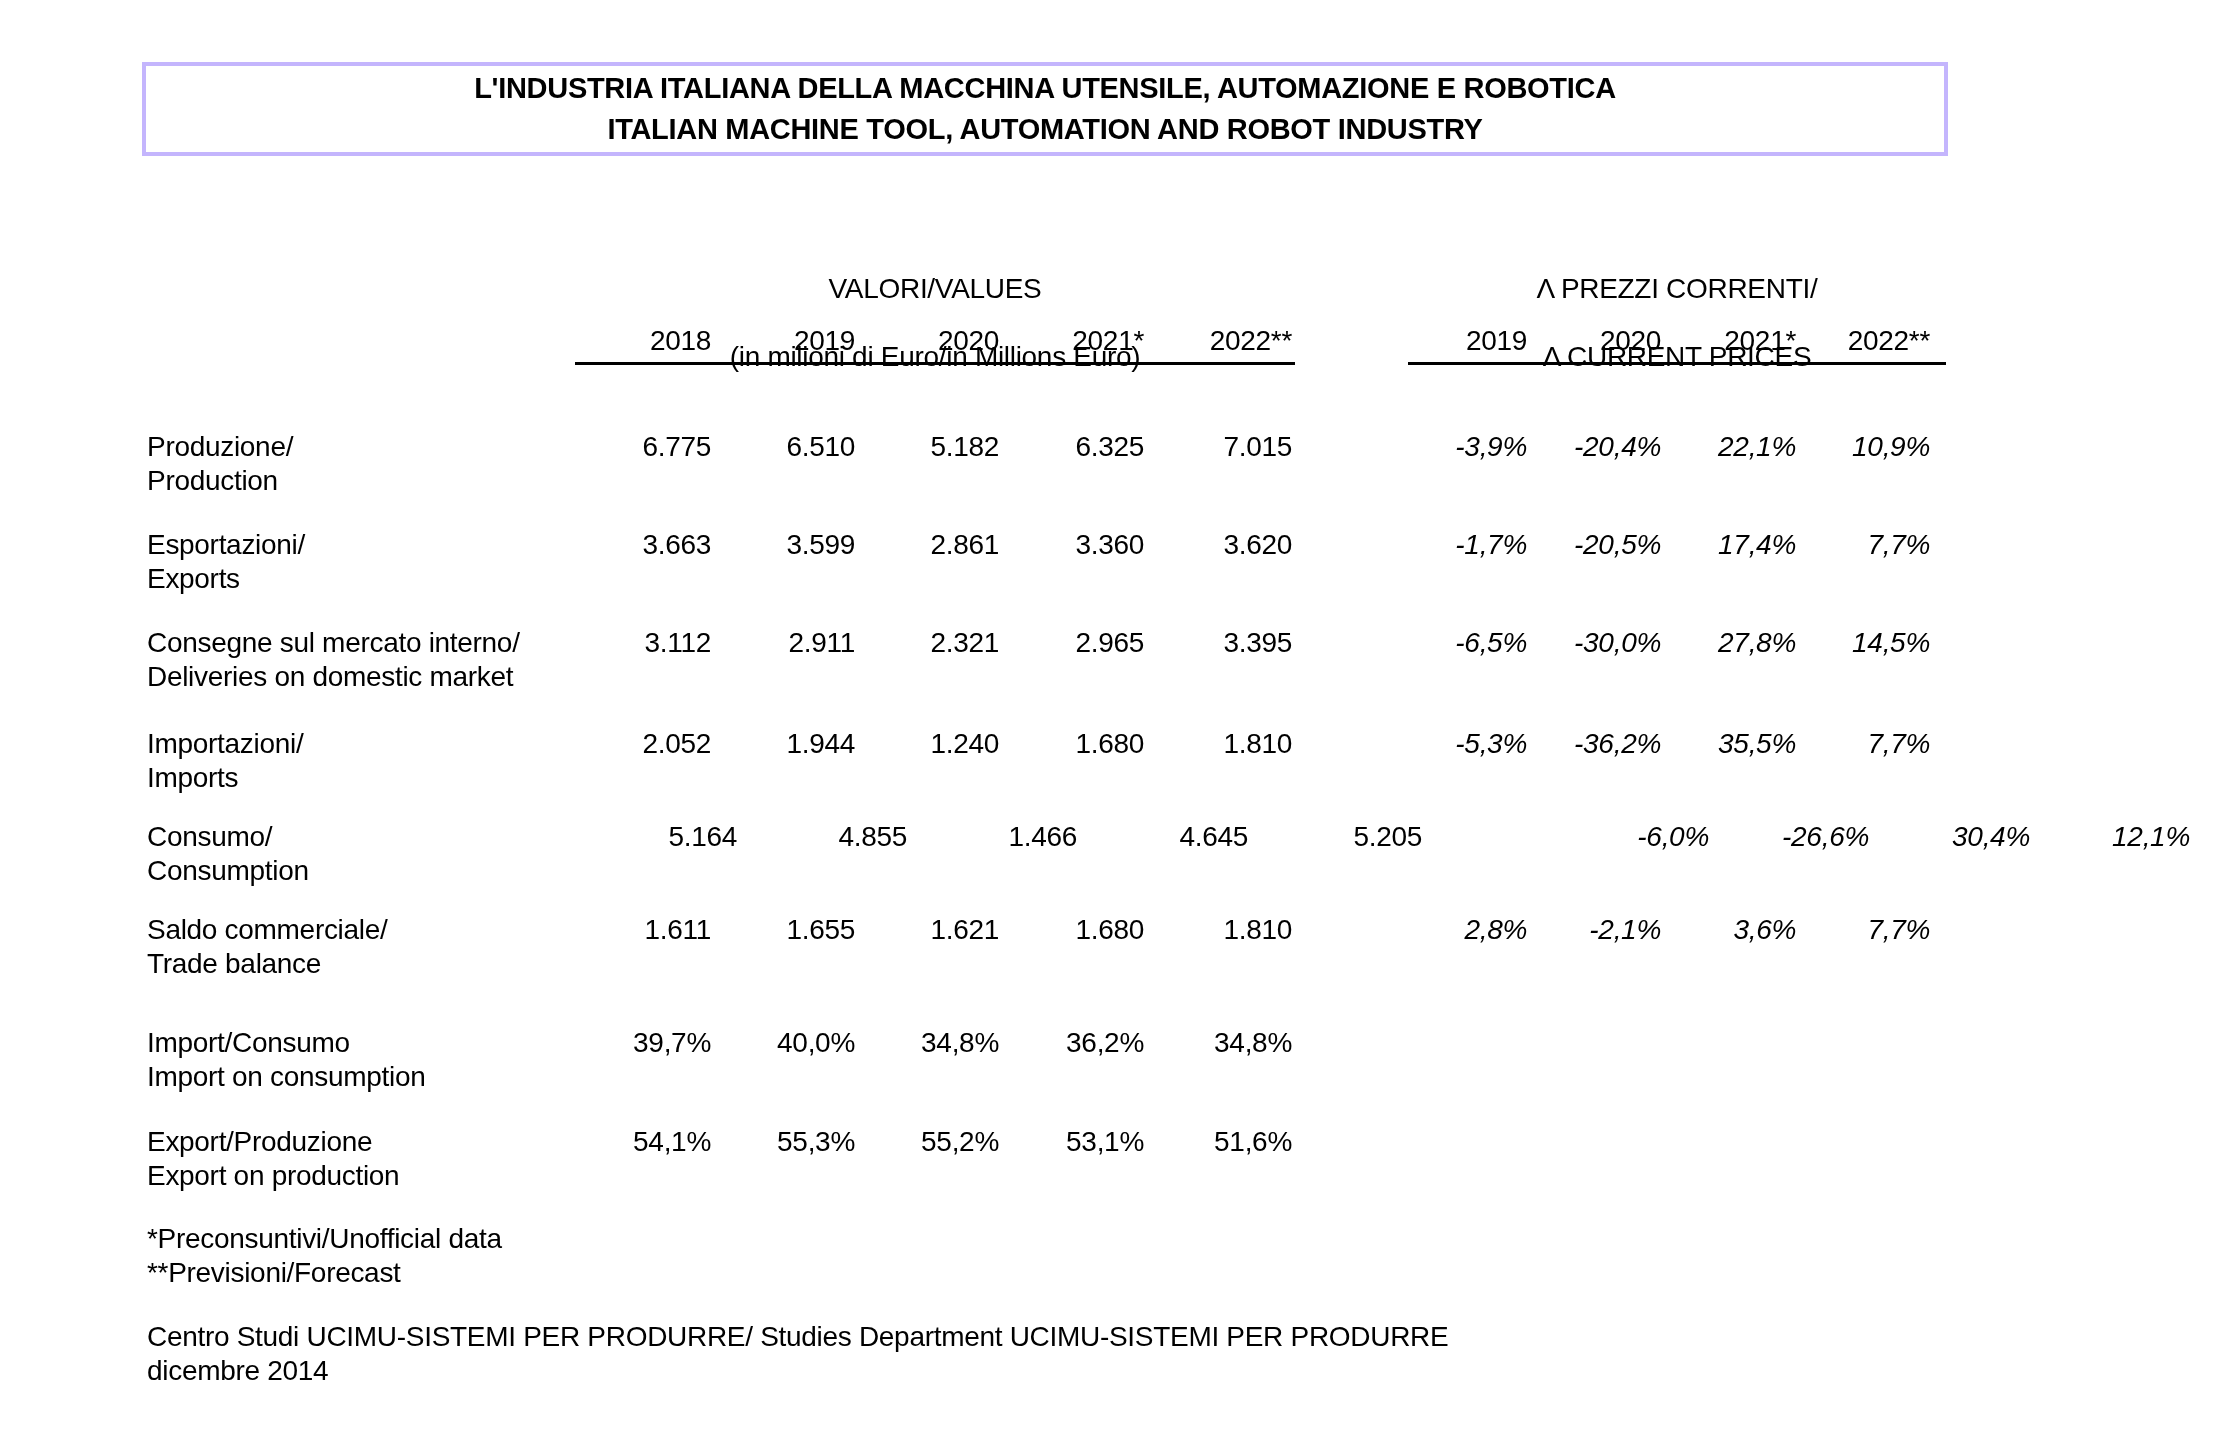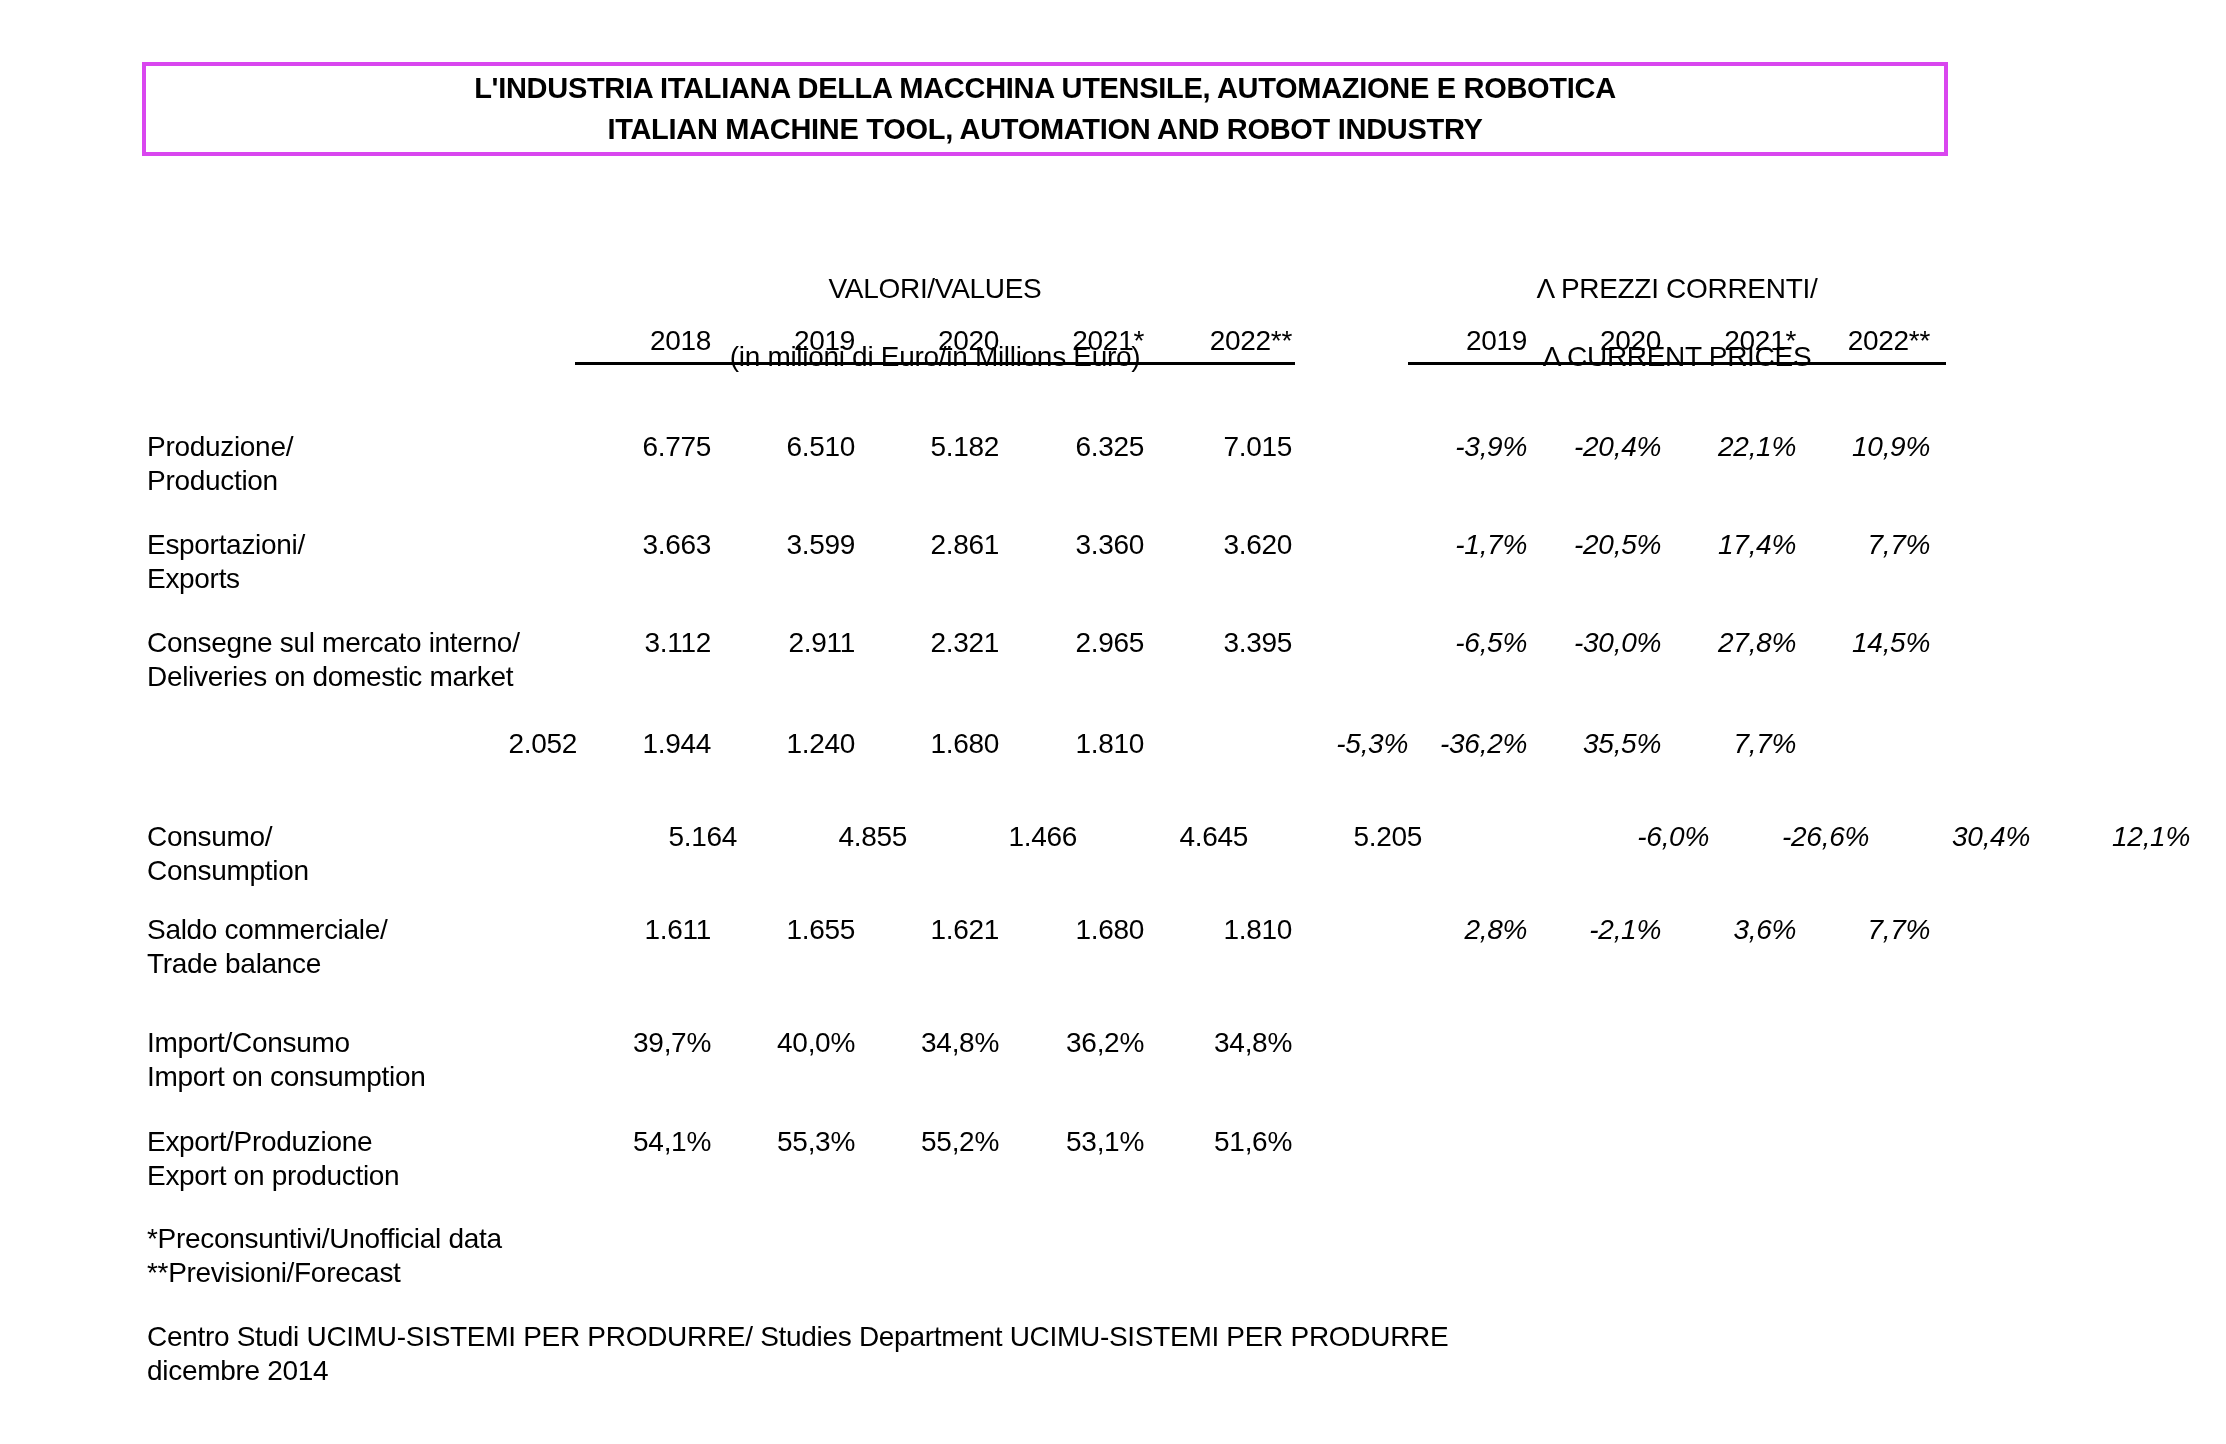--- a/index.html
+++ b/index.html
@@ -11,21 +11,21 @@
     color: #000000;
     font-family: "Liberation Sans", sans-serif;
     font-size: 28px;
     letter-spacing: -0.3px;
     overflow: hidden;
   }
   .title-box {
     position: absolute;
     left: 142px; top: 62px;
     width: 1806px; height: 94px;
-    border: 4px solid #d946ef;
+    border: 4px solid #c4b5fd;
     box-sizing: border-box;
     display: flex; flex-direction: column;
     justify-content: center; align-items: center;
     gap: 8px;
   }
   .title-line { font-weight: bold; font-size: 29px; white-space: nowrap; }
   .group-header {
     position: absolute; top: 238px;
     text-align: center; line-height: 34px; white-space: pre-line;
   }
@@ -130,20 +130,24 @@
       <div class="cell val">2.965</div>
       <div class="cell val">3.395</div>
       <div class="cell"></div>
       <div class="cell pct">-6,5%</div>
       <div class="cell pct">-30,0%</div>
       <div class="cell pct">27,8%</div>
       <div class="cell pct">14,5%</div>
     </div>
 
     <div class="grid-row data-row" style="top: 727px;">
+      <div class="cell label">
+        <div class="label-it">Importazioni/</div>
+        <div class="label-en">Imports</div>
+      </div>
       <div class="cell val">2.052</div>
       <div class="cell val">1.944</div>
       <div class="cell val">1.240</div>
       <div class="cell val">1.680</div>
       <div class="cell val">1.810</div>
       <div class="cell"></div>
       <div class="cell pct">-5,3%</div>
       <div class="cell pct">-36,2%</div>
       <div class="cell pct">35,5%</div>
       <div class="cell pct">7,7%</div>

